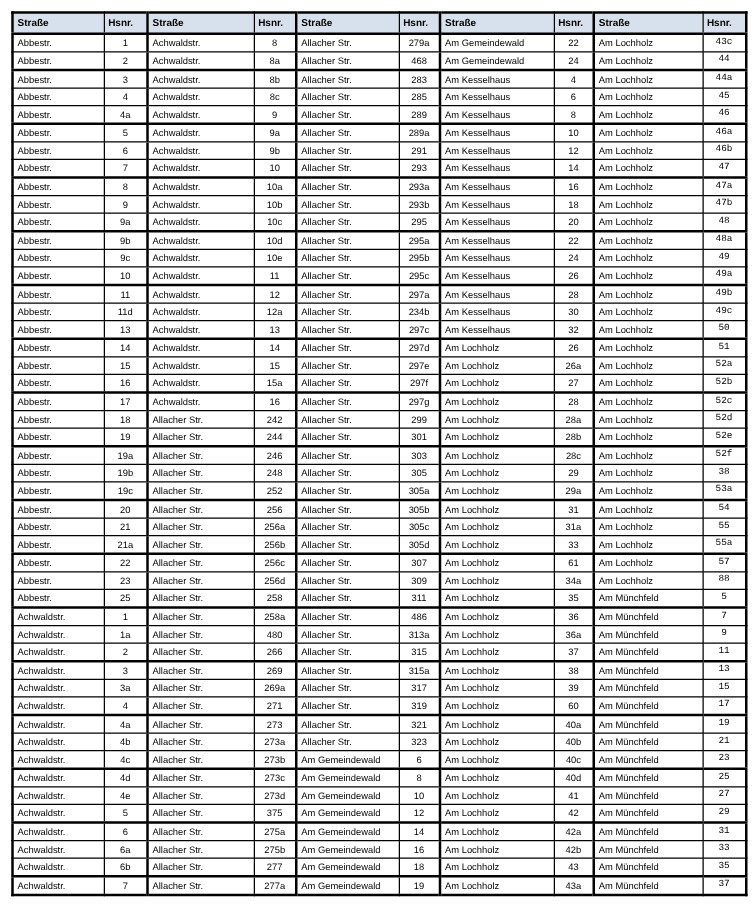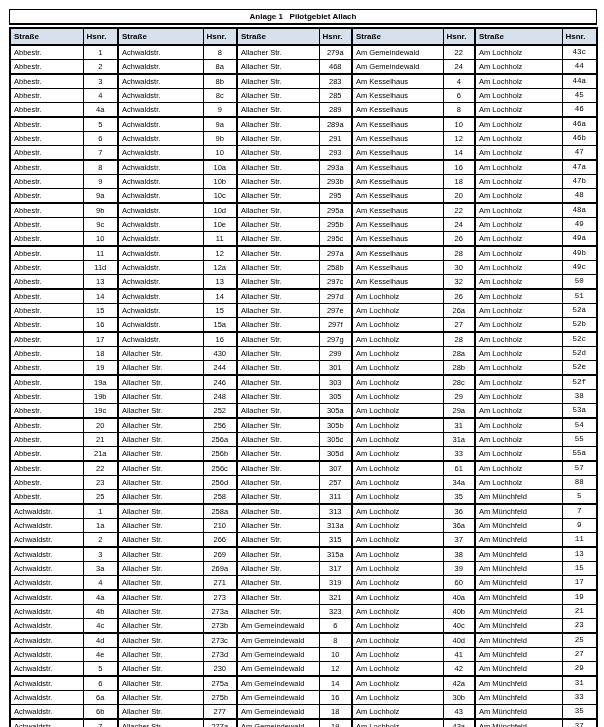--- a/index.html
+++ b/index.html
@@ -43,21 +43,20 @@
   }
   td.c-street{border-right:1px solid #000;text-align:left;}
   td.c-hsnr{border-right:2px solid #000;text-align:center;padding:0 1px;}
   td.c-hsnr:last-child{border-right:none;font-family:Liberation Mono, monospace;}
   tr.thick td{border-bottom-width:2px;}
 </style>
 </head>
 <body style="--header-bg: #d7e1ed;">
 
 <div class="sheet">
-  <div class="title-box">Anlage 1   Pilotgebiet Allach</div>
   <table class="grid">
     <colgroup>
       <col class="w-s1">
         <col class="w-n1">
       <col class="w-s2">
         <col class="w-n2">
       <col class="w-s3">
         <col class="w-n3">
       <col class="w-s4">
         <col class="w-n4">
@@ -258,21 +257,21 @@
           <td class="c-hsnr">28</td>
           <td class="c-street">Am Lochholz</td>
           <td class="c-hsnr">49b</td>
         </tr>
         <tr>
           <td class="c-street">Abbestr.</td>
           <td class="c-hsnr">11d</td>
           <td class="c-street">Achwaldstr.</td>
           <td class="c-hsnr">12a</td>
           <td class="c-street">Allacher Str.</td>
-          <td class="c-hsnr">258b</td>
+          <td class="c-hsnr">234b</td>
           <td class="c-street">Am Kesselhaus</td>
           <td class="c-hsnr">30</td>
           <td class="c-street">Am Lochholz</td>
           <td class="c-hsnr">49c</td>
         </tr>
         <tr class="thick">
           <td class="c-street">Abbestr.</td>
           <td class="c-hsnr">13</td>
           <td class="c-street">Achwaldstr.</td>
           <td class="c-hsnr">13</td>
@@ -328,21 +327,21 @@
           <td class="c-hsnr">297g</td>
           <td class="c-street">Am Lochholz</td>
           <td class="c-hsnr">28</td>
           <td class="c-street">Am Lochholz</td>
           <td class="c-hsnr">52c</td>
         </tr>
         <tr>
           <td class="c-street">Abbestr.</td>
           <td class="c-hsnr">18</td>
           <td class="c-street">Allacher Str.</td>
-          <td class="c-hsnr">430</td>
+          <td class="c-hsnr">242</td>
           <td class="c-street">Allacher Str.</td>
           <td class="c-hsnr">299</td>
           <td class="c-street">Am Lochholz</td>
           <td class="c-hsnr">28a</td>
           <td class="c-street">Am Lochholz</td>
           <td class="c-hsnr">52d</td>
         </tr>
         <tr class="thick">
           <td class="c-street">Abbestr.</td>
           <td class="c-hsnr">19</td>
@@ -438,21 +437,21 @@
           <td class="c-hsnr">61</td>
           <td class="c-street">Am Lochholz</td>
           <td class="c-hsnr">57</td>
         </tr>
         <tr>
           <td class="c-street">Abbestr.</td>
           <td class="c-hsnr">23</td>
           <td class="c-street">Allacher Str.</td>
           <td class="c-hsnr">256d</td>
           <td class="c-street">Allacher Str.</td>
-          <td class="c-hsnr">257</td>
+          <td class="c-hsnr">309</td>
           <td class="c-street">Am Lochholz</td>
           <td class="c-hsnr">34a</td>
           <td class="c-street">Am Lochholz</td>
           <td class="c-hsnr">88</td>
         </tr>
         <tr class="thick">
           <td class="c-street">Abbestr.</td>
           <td class="c-hsnr">25</td>
           <td class="c-street">Allacher Str.</td>
           <td class="c-hsnr">258</td>
@@ -462,31 +461,31 @@
           <td class="c-hsnr">35</td>
           <td class="c-street">Am Münchfeld</td>
           <td class="c-hsnr">5</td>
         </tr>
         <tr>
           <td class="c-street">Achwaldstr.</td>
           <td class="c-hsnr">1</td>
           <td class="c-street">Allacher Str.</td>
           <td class="c-hsnr">258a</td>
           <td class="c-street">Allacher Str.</td>
-          <td class="c-hsnr">313</td>
+          <td class="c-hsnr">486</td>
           <td class="c-street">Am Lochholz</td>
           <td class="c-hsnr">36</td>
           <td class="c-street">Am Münchfeld</td>
           <td class="c-hsnr">7</td>
         </tr>
         <tr>
           <td class="c-street">Achwaldstr.</td>
           <td class="c-hsnr">1a</td>
           <td class="c-street">Allacher Str.</td>
-          <td class="c-hsnr">210</td>
+          <td class="c-hsnr">480</td>
           <td class="c-street">Allacher Str.</td>
           <td class="c-hsnr">313a</td>
           <td class="c-street">Am Lochholz</td>
           <td class="c-hsnr">36a</td>
           <td class="c-street">Am Münchfeld</td>
           <td class="c-hsnr">9</td>
         </tr>
         <tr class="thick">
           <td class="c-street">Achwaldstr.</td>
           <td class="c-hsnr">2</td>
@@ -592,21 +591,21 @@
           <td class="c-hsnr">10</td>
           <td class="c-street">Am Lochholz</td>
           <td class="c-hsnr">41</td>
           <td class="c-street">Am Münchfeld</td>
           <td class="c-hsnr">27</td>
         </tr>
         <tr class="thick">
           <td class="c-street">Achwaldstr.</td>
           <td class="c-hsnr">5</td>
           <td class="c-street">Allacher Str.</td>
-          <td class="c-hsnr">230</td>
+          <td class="c-hsnr">375</td>
           <td class="c-street">Am Gemeindewald</td>
           <td class="c-hsnr">12</td>
           <td class="c-street">Am Lochholz</td>
           <td class="c-hsnr">42</td>
           <td class="c-street">Am Münchfeld</td>
           <td class="c-hsnr">29</td>
         </tr>
         <tr>
           <td class="c-street">Achwaldstr.</td>
           <td class="c-hsnr">6</td>
@@ -620,21 +619,21 @@
           <td class="c-hsnr">31</td>
         </tr>
         <tr>
           <td class="c-street">Achwaldstr.</td>
           <td class="c-hsnr">6a</td>
           <td class="c-street">Allacher Str.</td>
           <td class="c-hsnr">275b</td>
           <td class="c-street">Am Gemeindewald</td>
           <td class="c-hsnr">16</td>
           <td class="c-street">Am Lochholz</td>
-          <td class="c-hsnr">30b</td>
+          <td class="c-hsnr">42b</td>
           <td class="c-street">Am Münchfeld</td>
           <td class="c-hsnr">33</td>
         </tr>
         <tr class="thick">
           <td class="c-street">Achwaldstr.</td>
           <td class="c-hsnr">6b</td>
           <td class="c-street">Allacher Str.</td>
           <td class="c-hsnr">277</td>
           <td class="c-street">Am Gemeindewald</td>
           <td class="c-hsnr">18</td>

